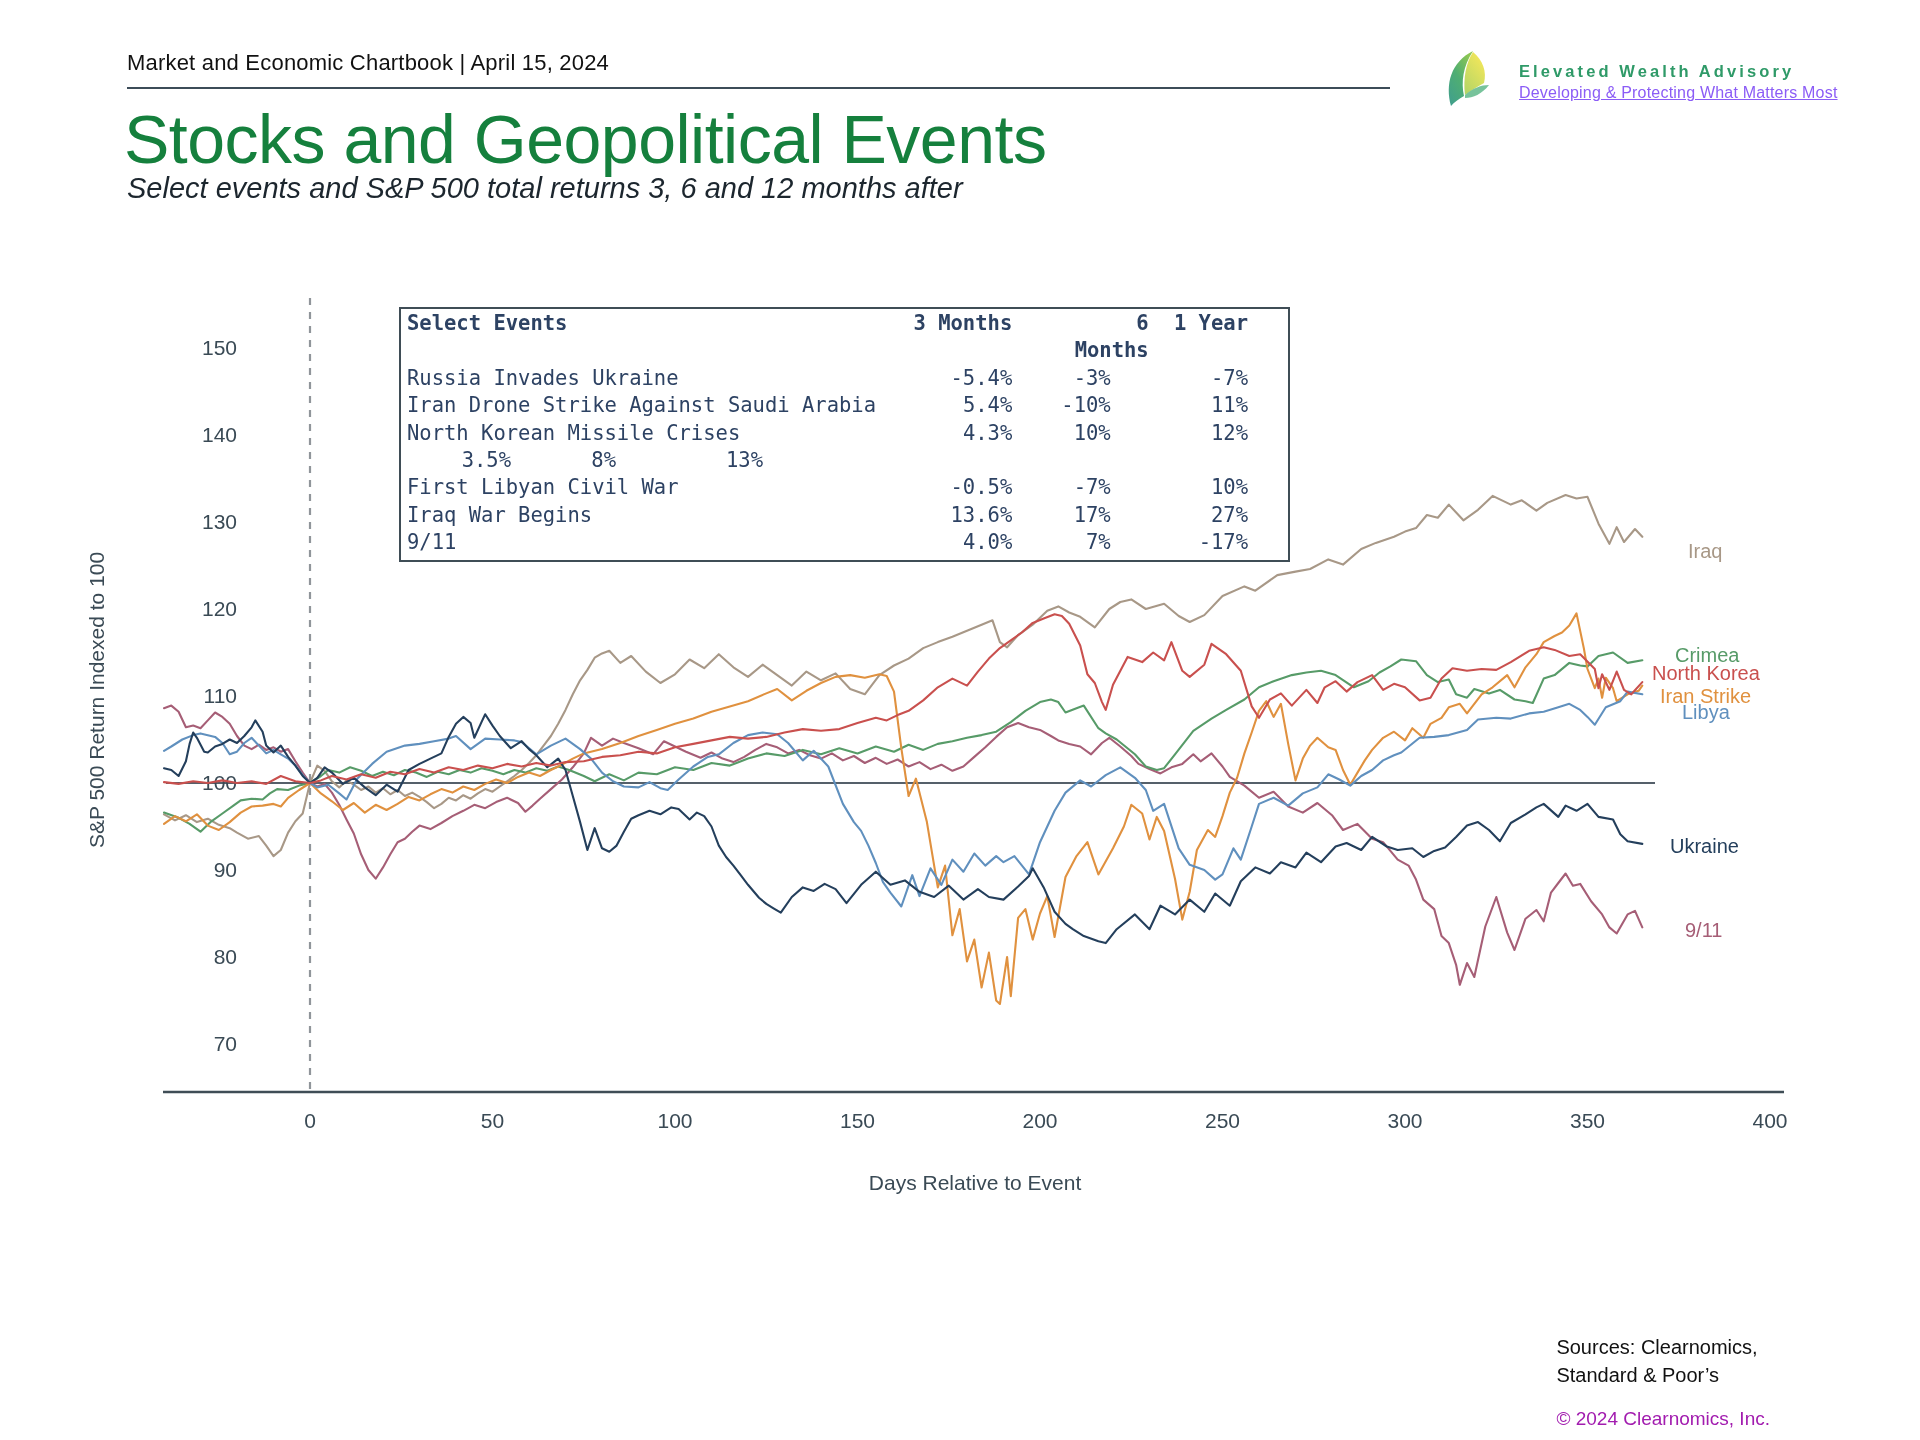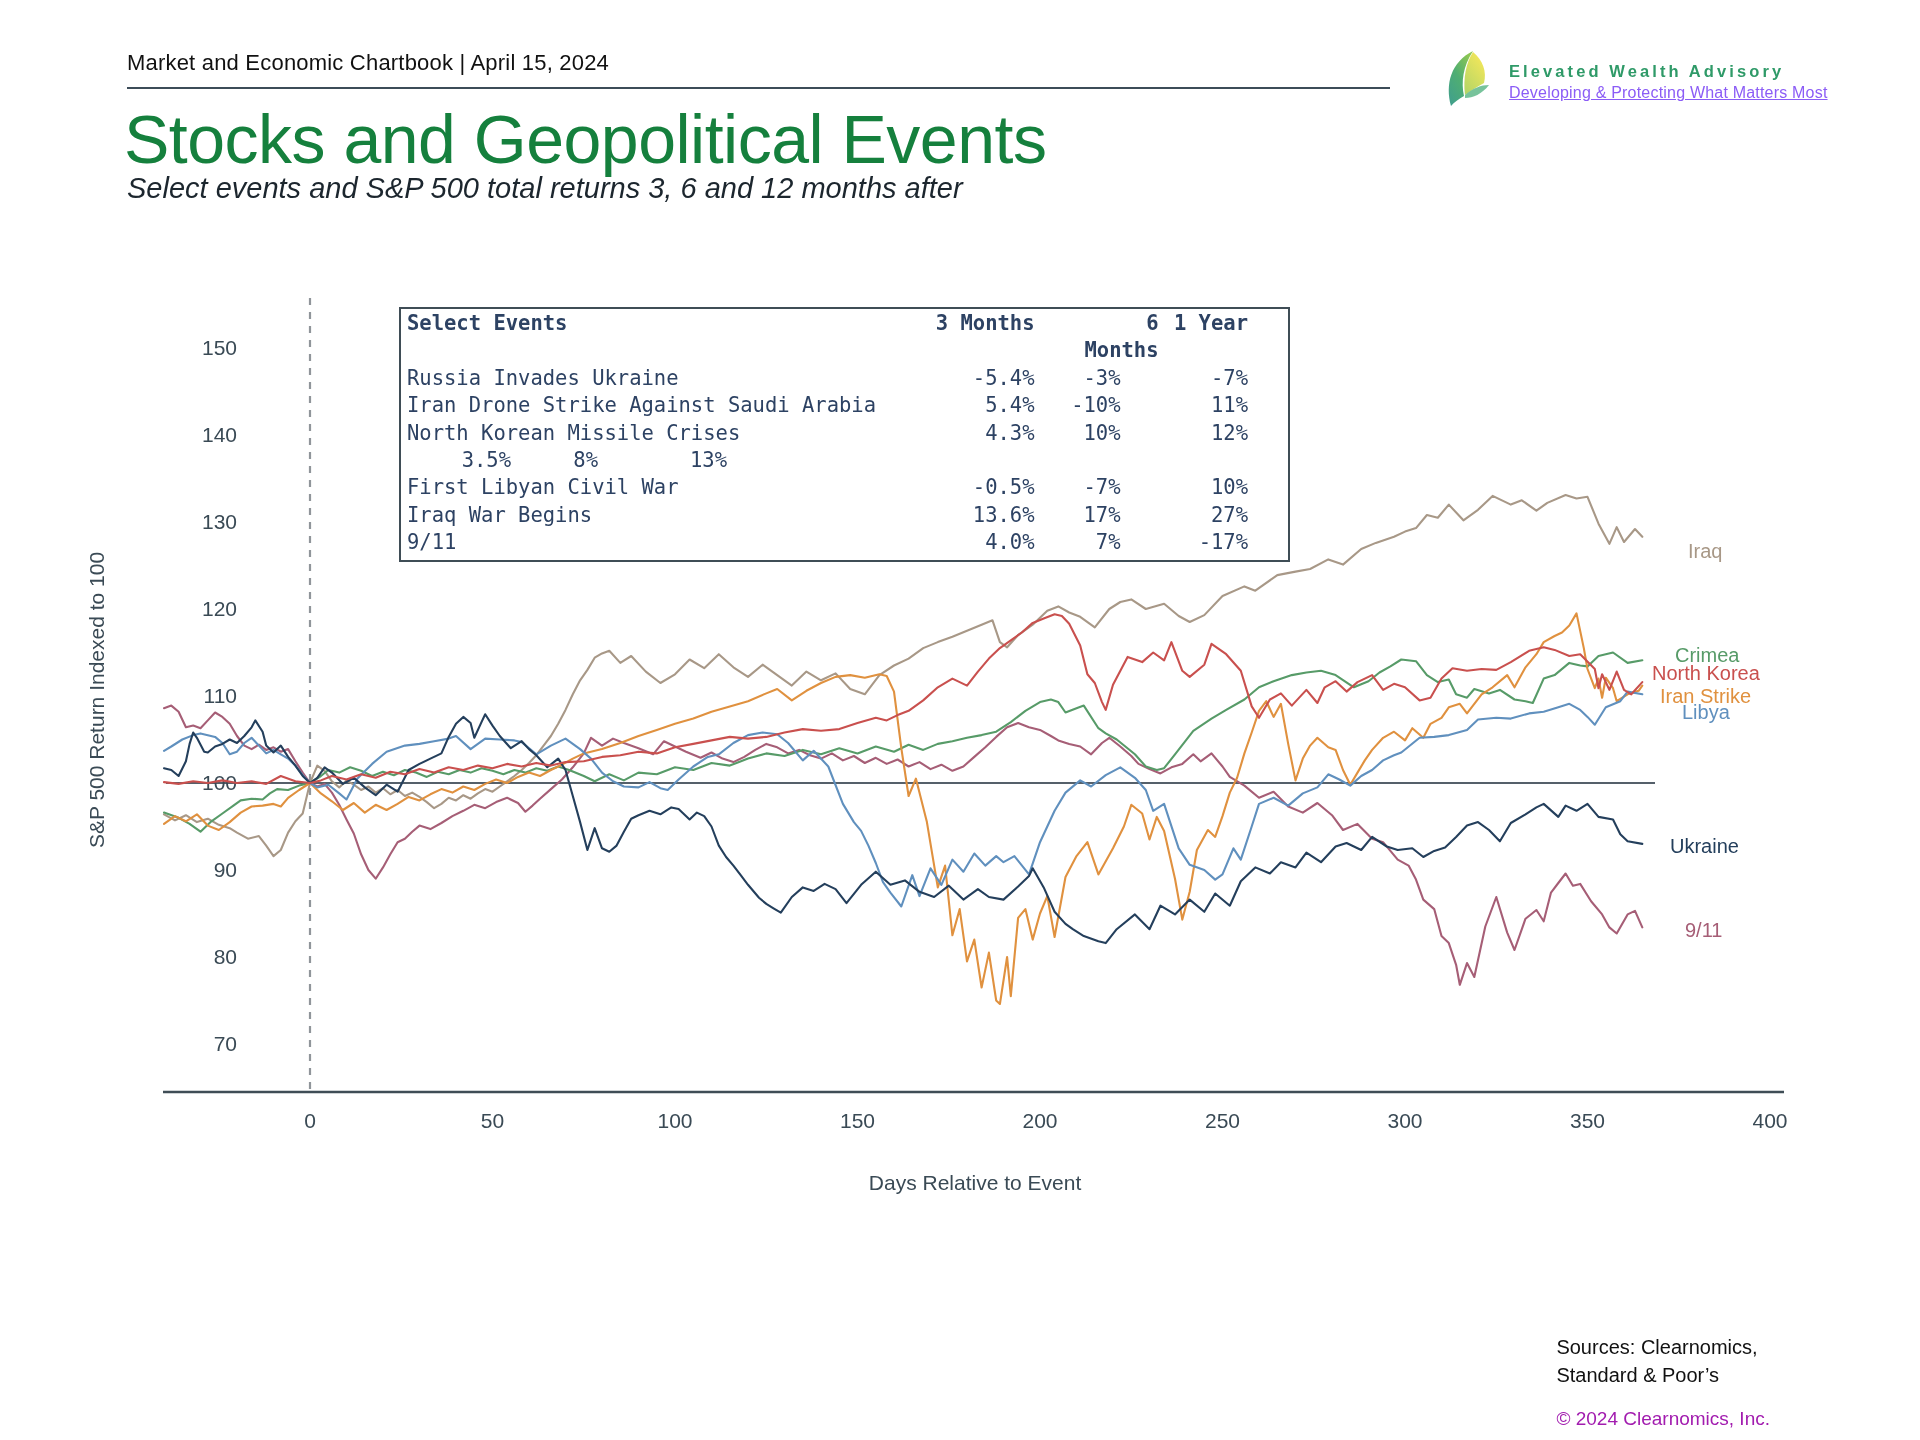--- a/index.html
+++ b/index.html
@@ -4,33 +4,33 @@
 <style>
   html,body{margin:0;padding:0;}
   body{
     width:1920px;height:1440px;position:relative;background:#ffffff;overflow:hidden;
     font-family:"Liberation Sans",sans-serif;
   }
   .hdr-text{position:absolute;left:127px;top:50px;font-size:22px;color:#111;letter-spacing:0.2px;}
   .hdr-rule{position:absolute;left:127px;top:87px;width:1263px;height:2px;background:#3c4c58;}
   .logo{position:absolute;left:1443px;top:50px;display:flex;align-items:flex-start;}
   .logo-mark{width:52px;height:58px;flex:0 0 auto;}
-  .logo-txt{margin-left:14px;padding-top:12px;}
+  .logo-txt{margin-left:24px;padding-top:12px;}
   .logo-name{font-size:16.5px;font-weight:bold;color:#2f9a68;letter-spacing:3.1px;white-space:nowrap;}
   .logo-tag{font-size:16px;color:#8b5cf6;margin-top:3px;letter-spacing:0.2px;white-space:nowrap;text-decoration:underline;}
   .page-title{position:absolute;left:124px;top:100px;font-size:68px;color:#15803d;letter-spacing:-0.5px;text-align:right;}
   .page-subtitle{position:absolute;left:127px;top:172px;font-size:29px;font-style:italic;color:#1c262e;}
   #chart-svg{position:absolute;left:0;top:0;}
   .evt-table{
     position:absolute;left:399px;top:307px;width:891px;box-sizing:border-box;
     border:2px solid #3f4d56;background:#fff;
     font-family:"DejaVu Sans Mono","Liberation Mono",monospace;
     font-size:20.5px;color:#2d4263;padding:1px 0 3px 0;
   }
-  .evt-row{display:flex;line-height:27.4px;padding-right:40px;}
+  .evt-row{display:flex;line-height:27.4px;padding-right:40px;gap:18px;}
   .evt-row.hdr{font-weight:bold;}
   .c-name{width:525px;padding-left:6px;white-space:nowrap;overflow:hidden;}
   .c-1{width:110px;text-align:right;}
   .c-2{width:87px;text-align:right;}
   .c-3{width:129px;text-align:right;}
   .evt-row.hdr .c-2{position:relative;left:38px;}
   .sources{position:absolute;right:150px;top:1333px;font-size:20px;color:#111;line-height:28px;}
   .copyright{font-size:19px;color:#a21caf;margin-top:16px;}
 </style>
 </head>

